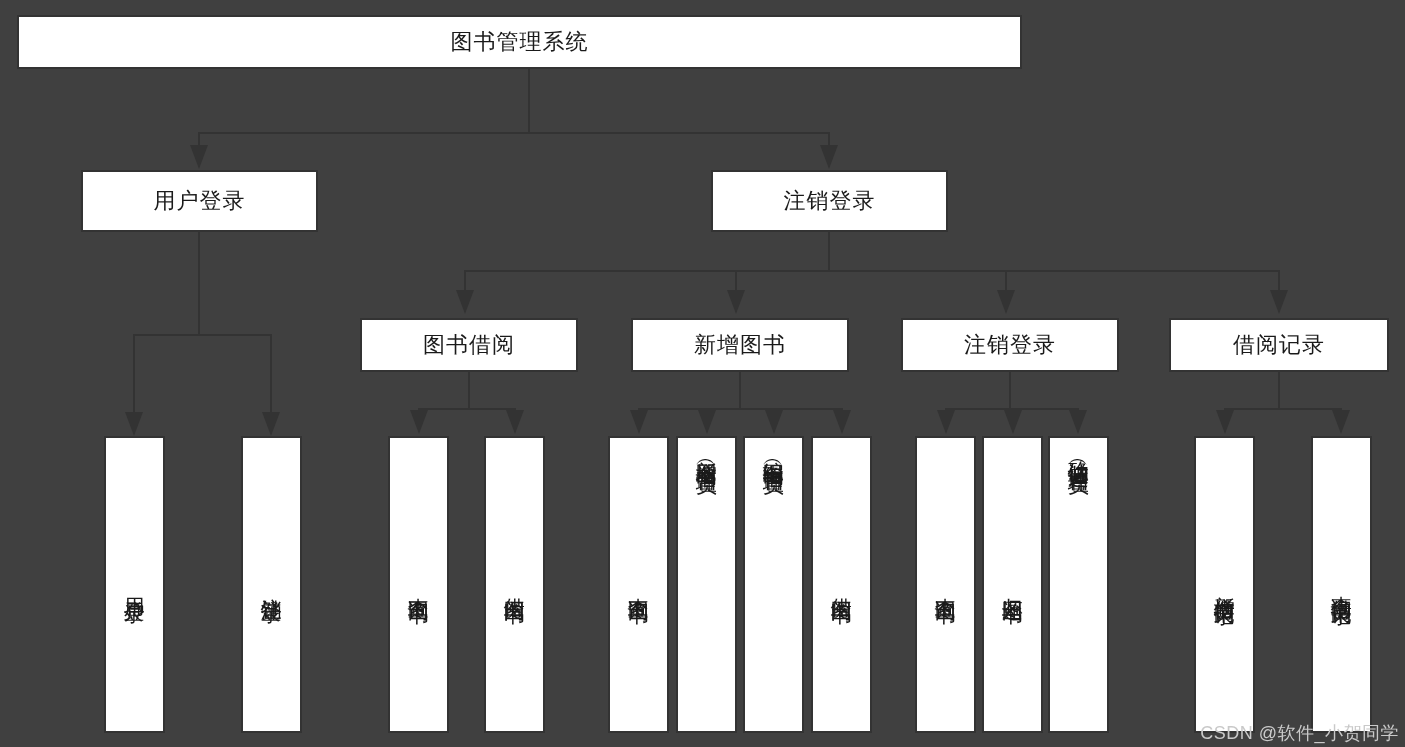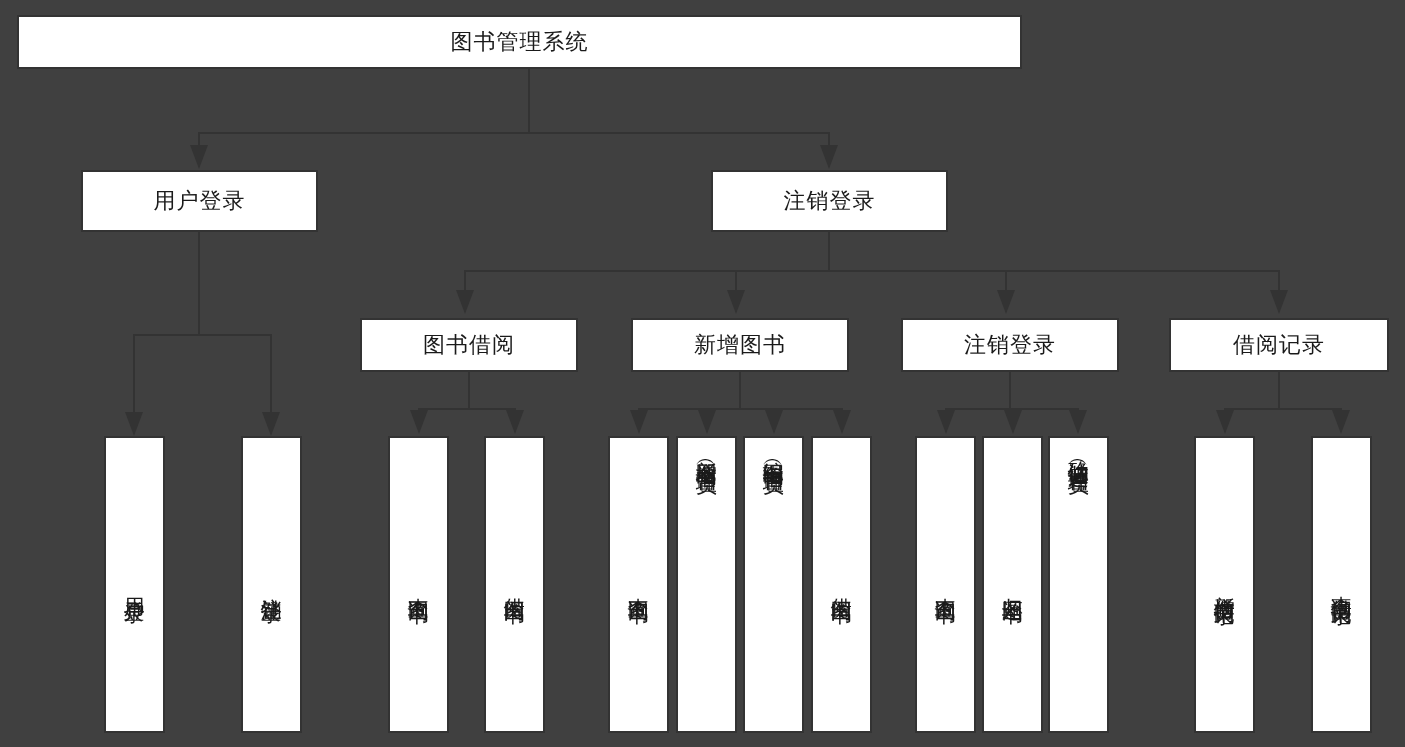--- a/index.html
+++ b/index.html
@@ -201,14 +201,15 @@
     <span class="vtext">确认归还（管理员）</span>
   </div>
 
   <div class="node v" style="left:1194px; top:436px; width:61px; height:297px;">
     <span class="vtext">新增借阅记录</span>
   </div>
   <div class="node v" style="left:1311px; top:436px; width:61px; height:297px;">
     <span class="vtext">查询借阅记录</span>
   </div>
 
+  <div class="watermark">CSDN @软件_小贺同学</div>
 
 </div>
 
 </body></html>

